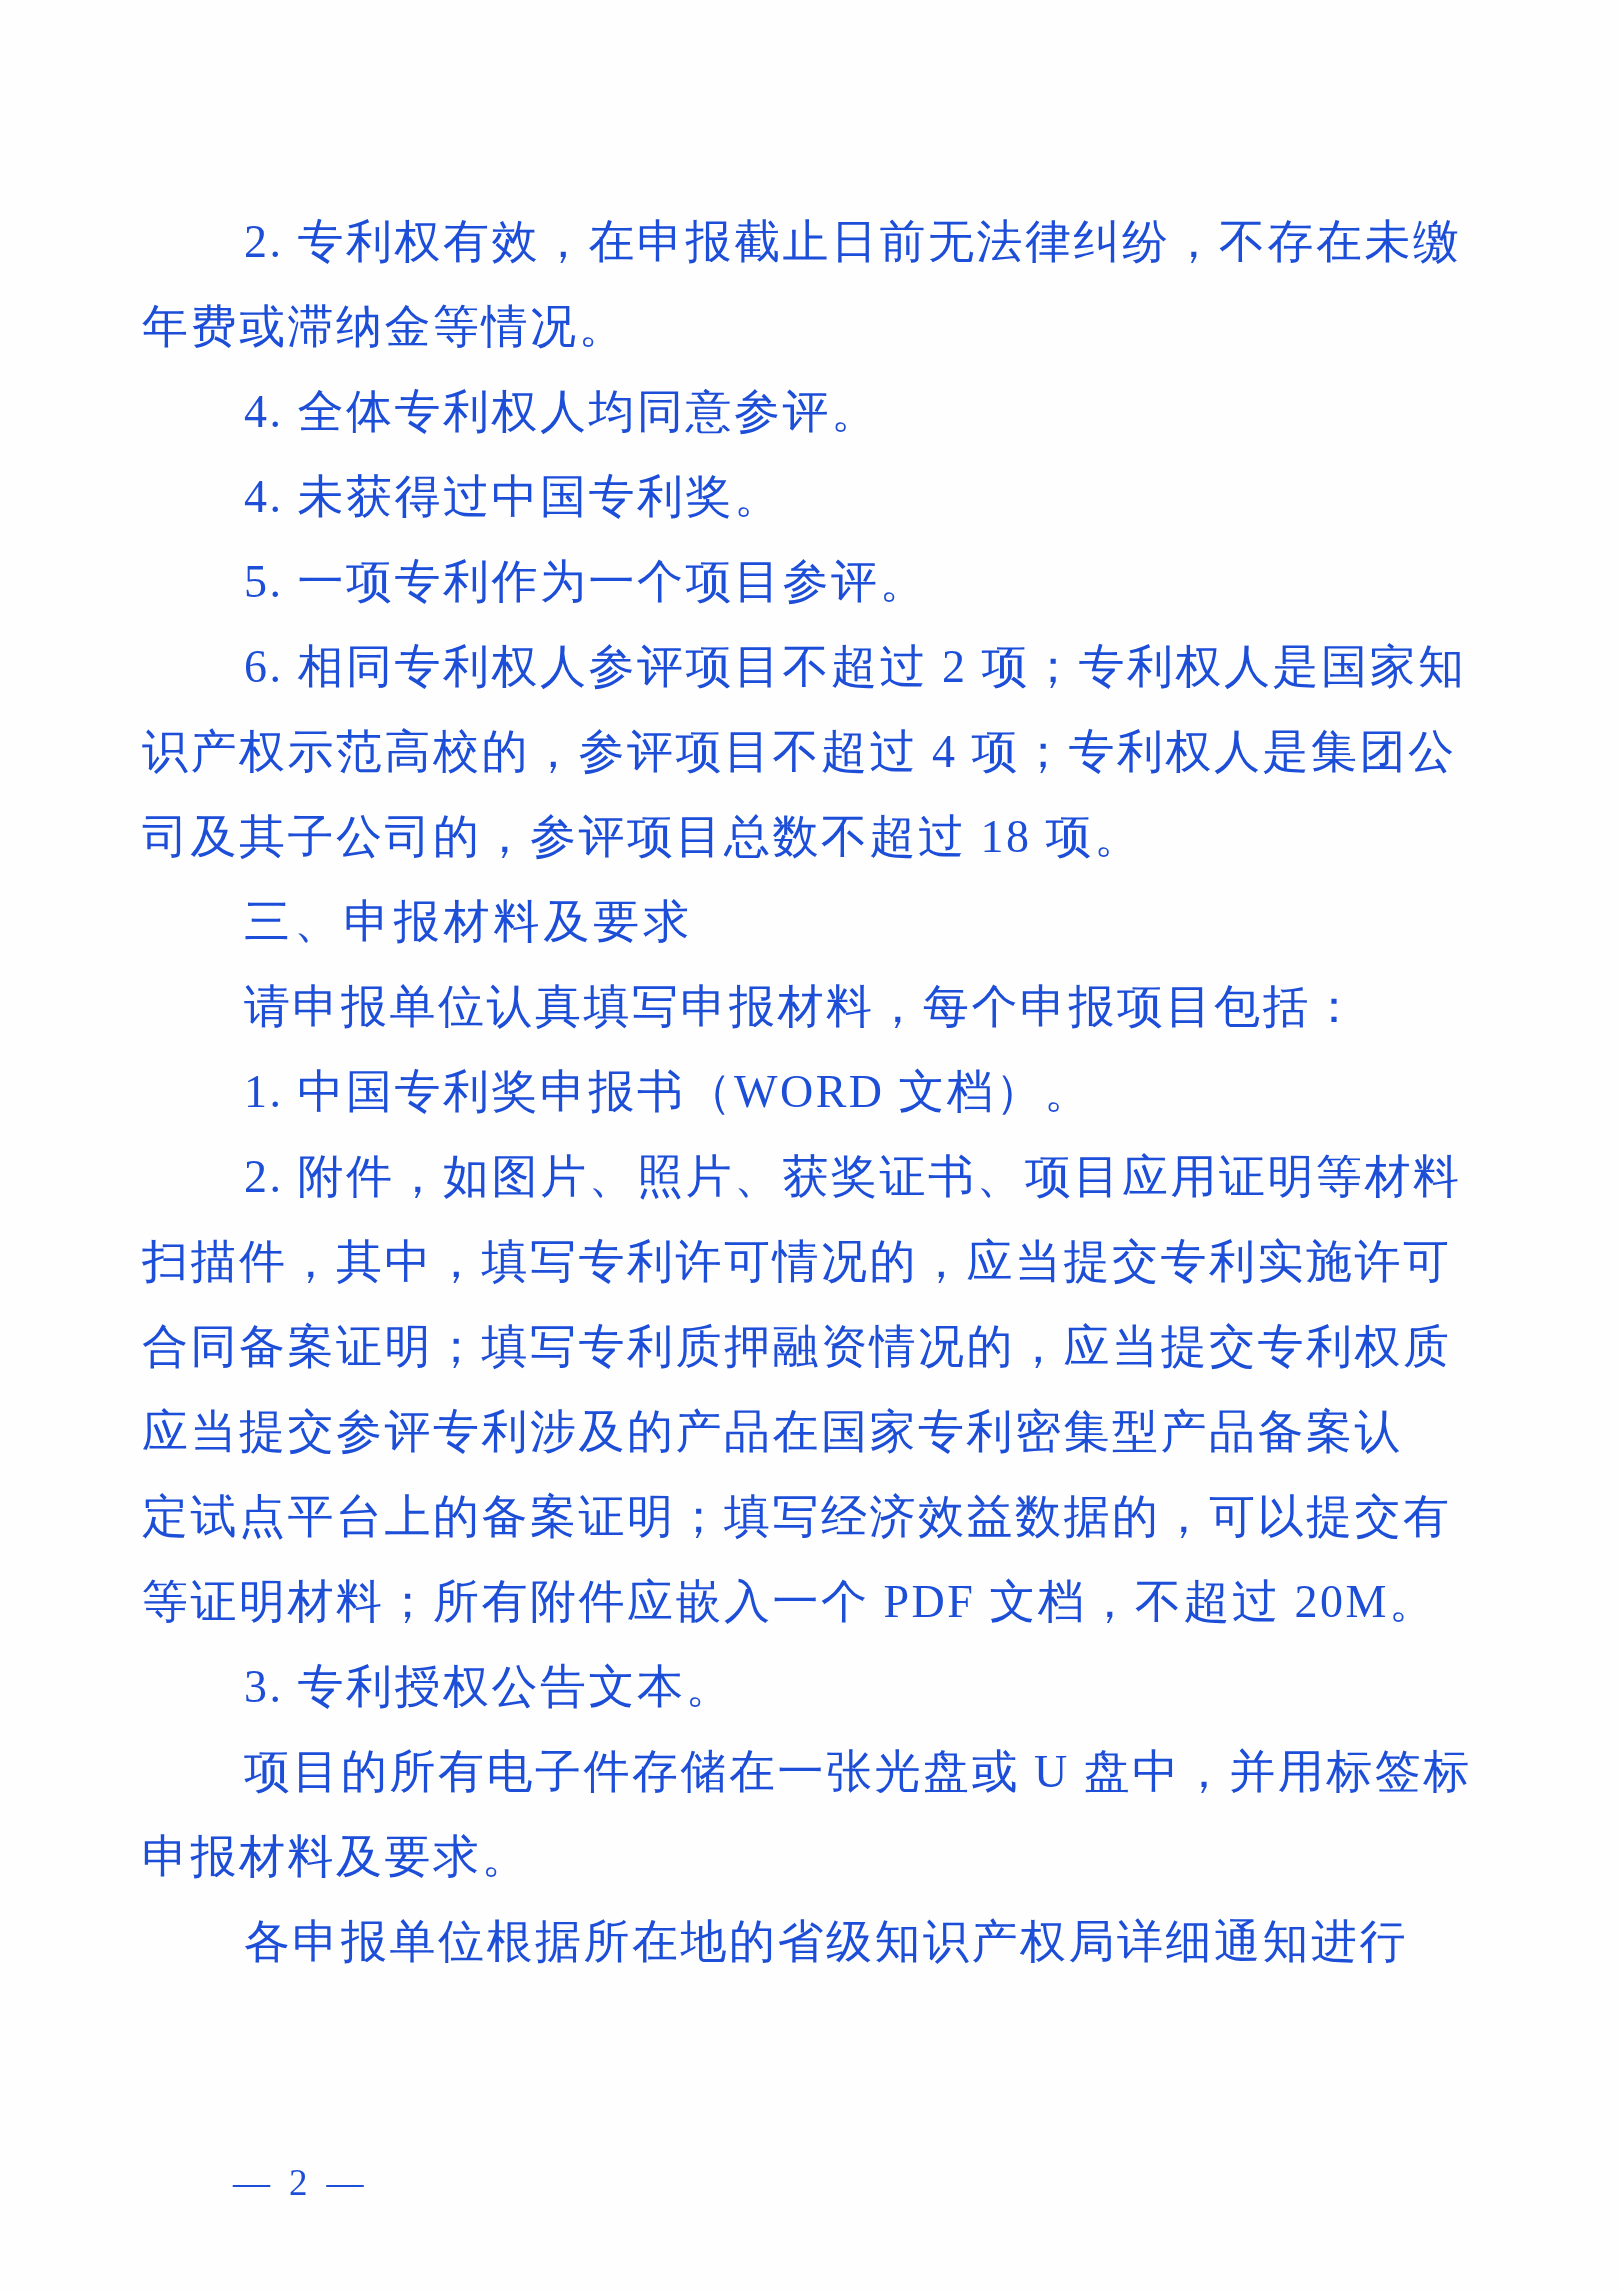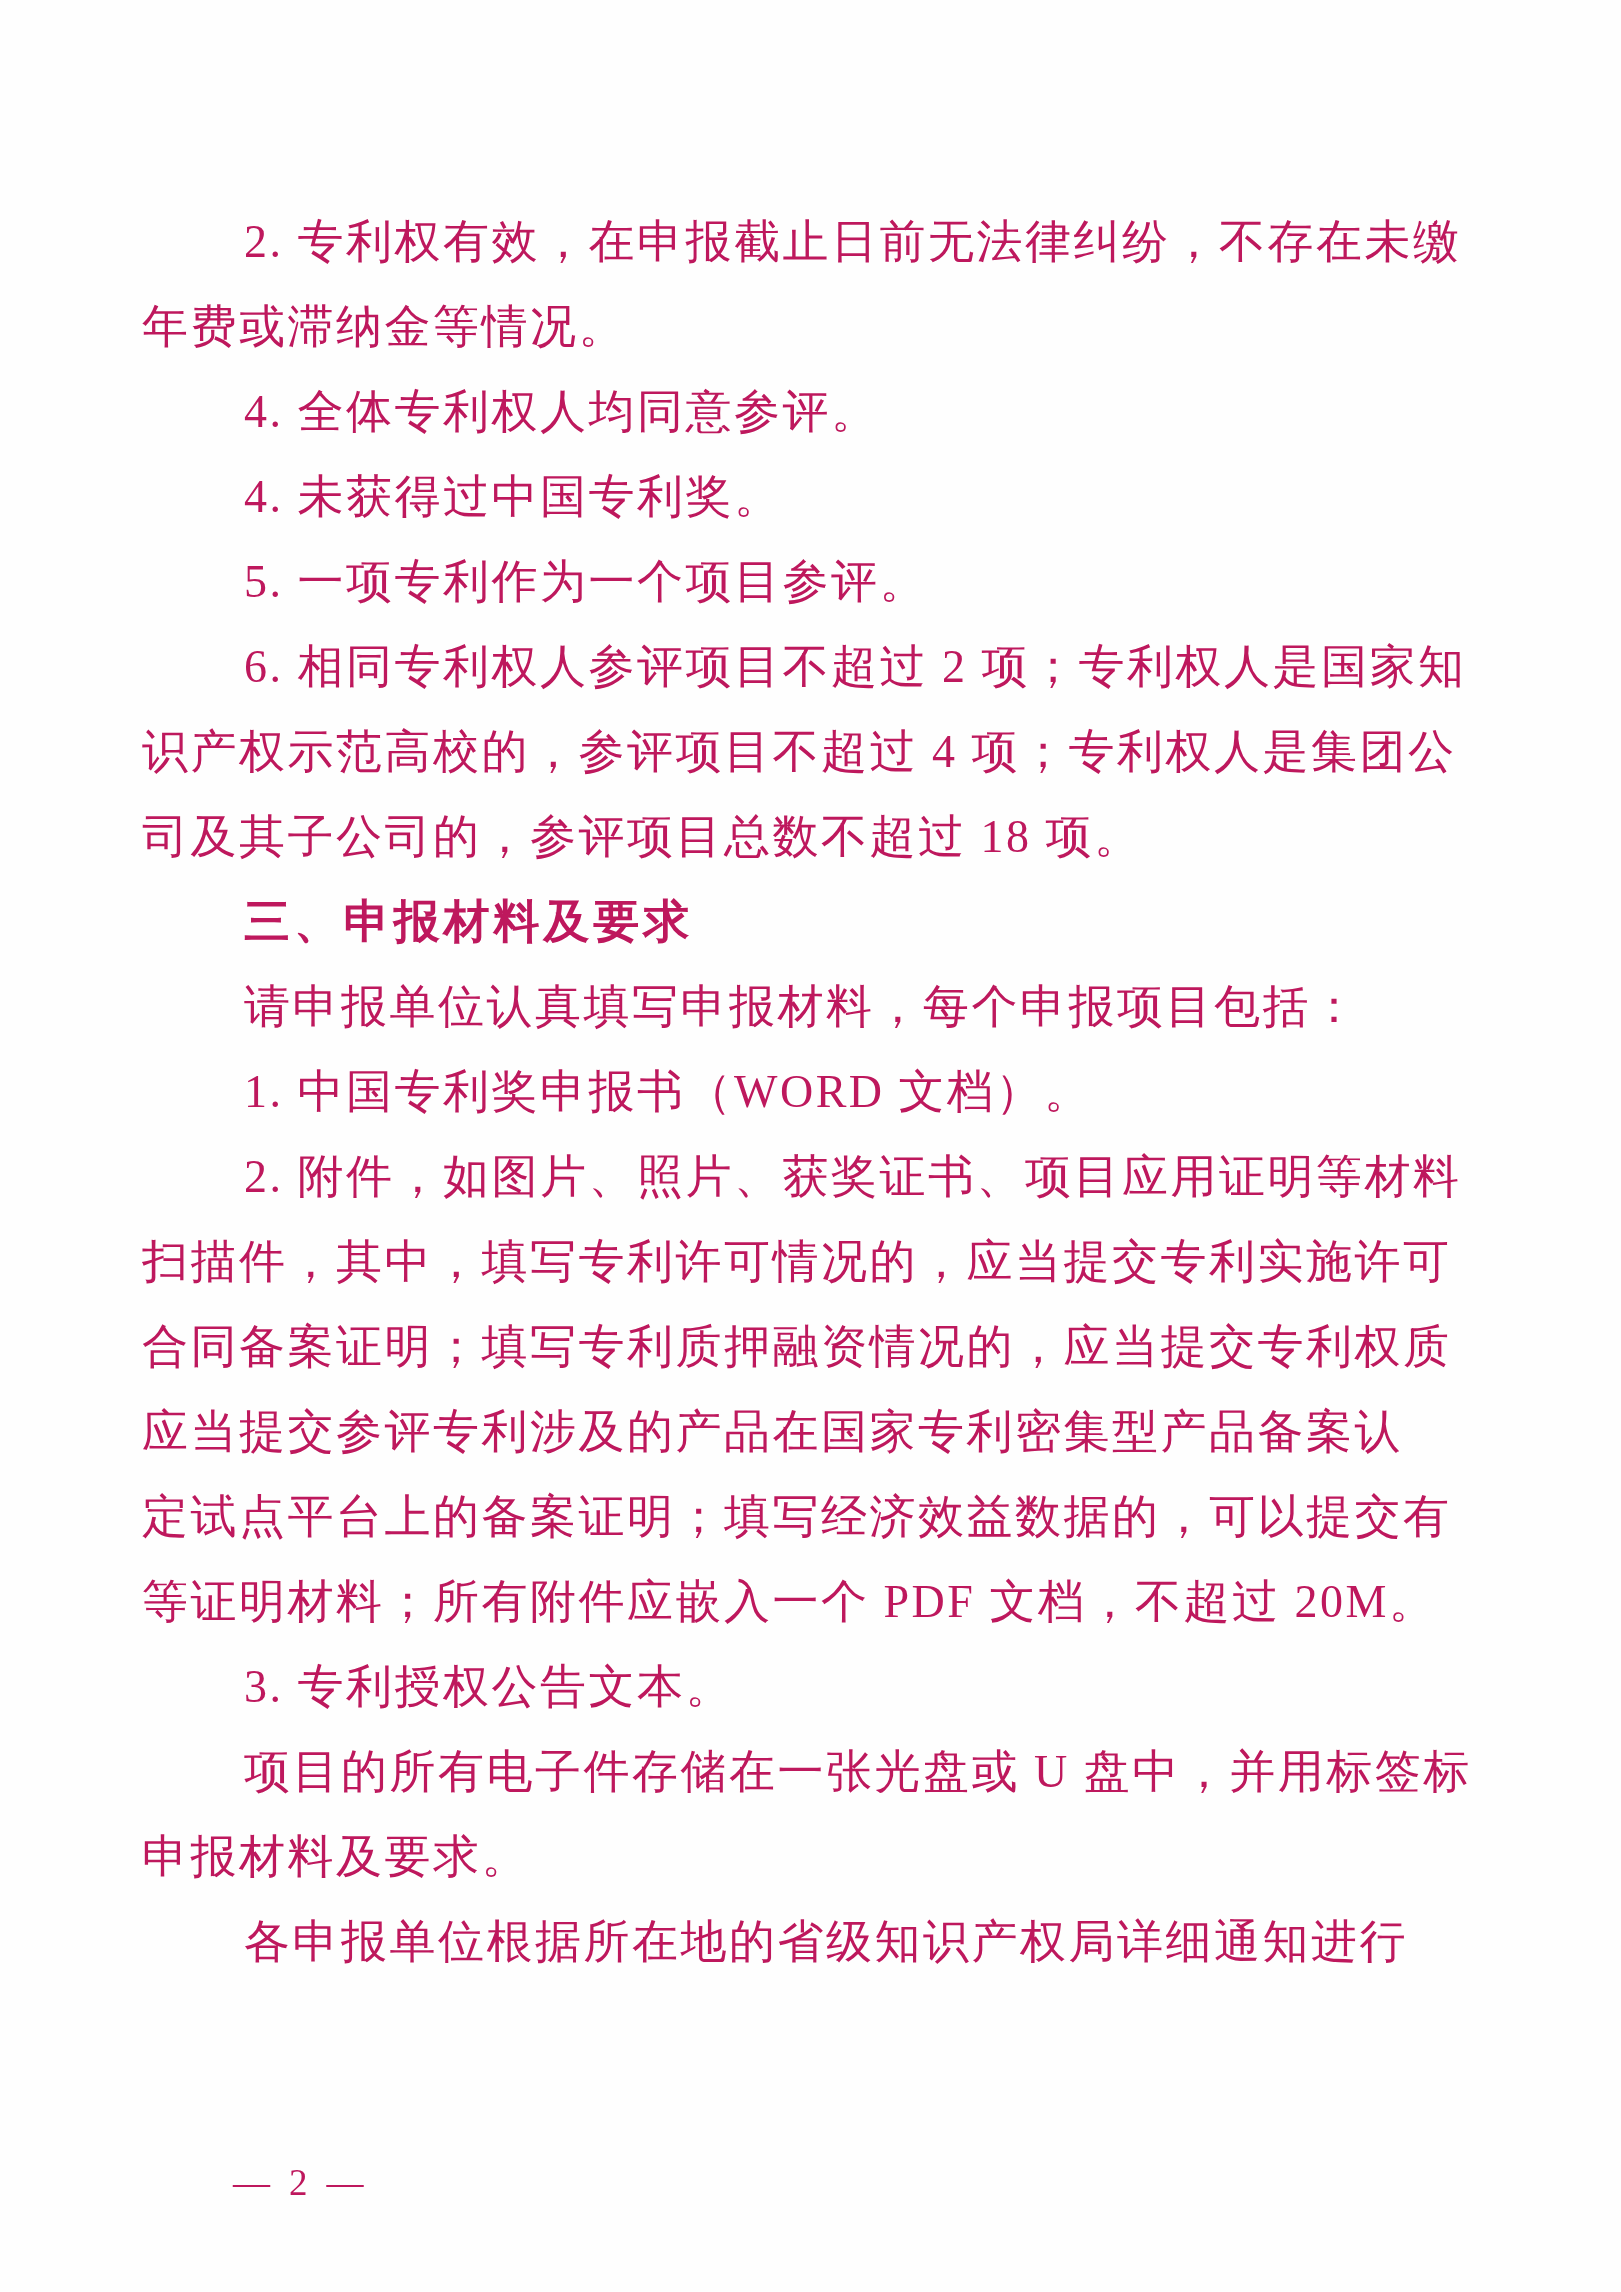--- a/index.html
+++ b/index.html
@@ -5,42 +5,42 @@
   html, body {
     margin: 0;
     padding: 0;
     background: #ffffff;
   }
   .page {
     position: relative;
     width: 1621px;
     height: 2293px;
     background: #fefefe;
-    color: #be185d;
+    color: #1d4ed8;
     font-family: "Liberation Serif", "DejaVu Serif", serif;
     overflow: hidden;
   }
   .content {
     position: absolute;
     left: 142px;
     top: 199px;
     width: 1353px;
   }
   .line {
     font-size: 46px;
     height: 85px;
     line-height: 85px;
     letter-spacing: 2.5px;
     white-space: nowrap;
   }
   .indent {
     text-indent: 102px;
   }
   .heading {
-    font-weight: bold;
+    font-weight: normal;
     font-family: "Liberation Sans", "DejaVu Sans", sans-serif;
     letter-spacing: 3.9px;
   }
   .page-number {
     position: absolute;
     left: 233px;
     top: 2160px;
     font-size: 37px;
     line-height: 45px;
     letter-spacing: 4.9px;

